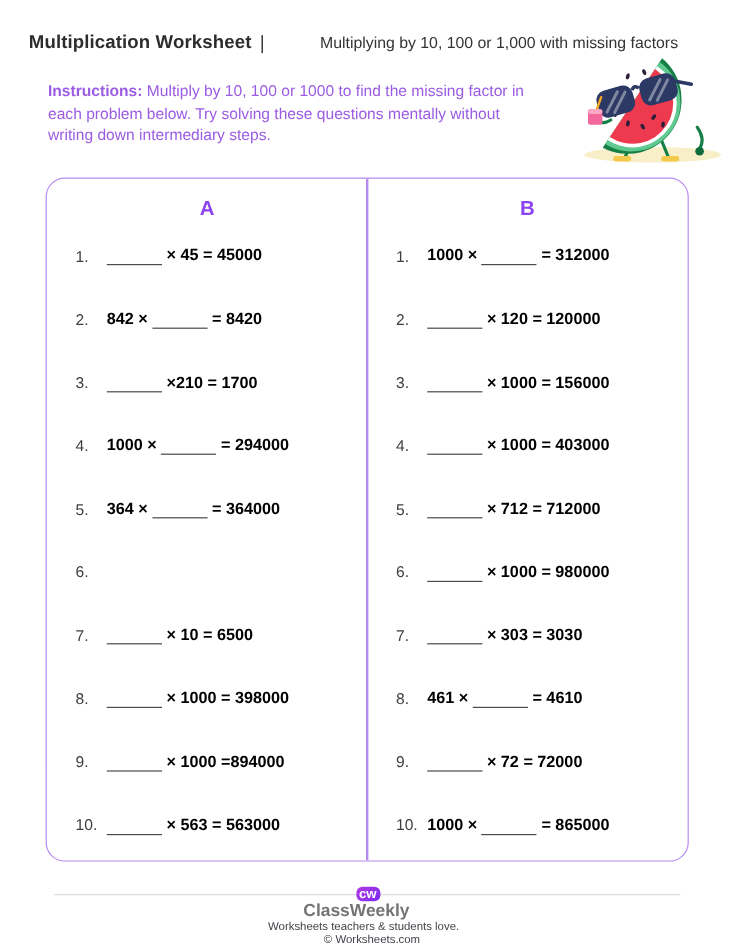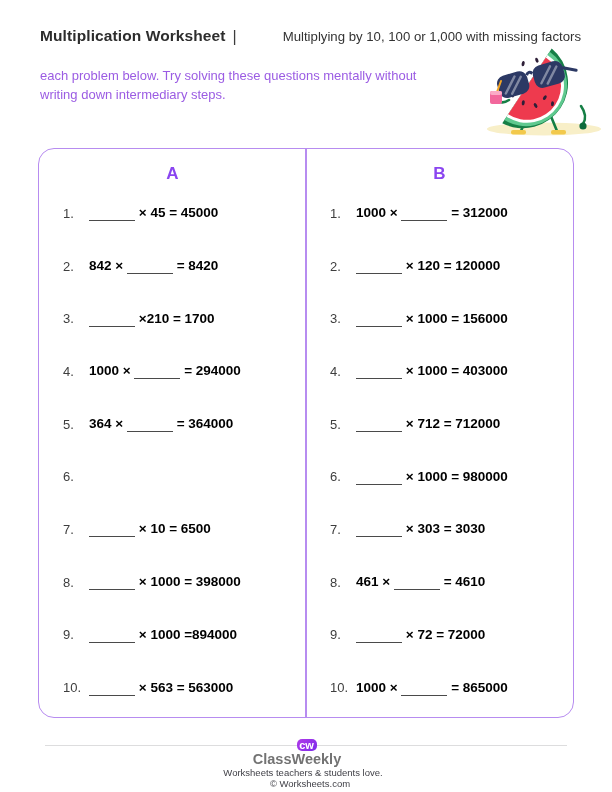--- a/index.html
+++ b/index.html
@@ -1,20 +1,20 @@
 <!DOCTYPE html>
 <html><head>
 <meta charset="utf-8">
 <style>
   html,body{margin:0;padding:0;background:#fff;}
   .page{position:relative;width:612px;height:792px;background:#ffffff;overflow:hidden;
         font-family:"Liberation Sans", sans-serif;}
 
   
-  .title-row{position:absolute;left:40px;top:27px;display:flex;align-items:baseline;gap:7px;}
+  .title-row{position:absolute;left:24px;top:27px;display:flex;align-items:baseline;gap:7px;}
   .title-main{font-size:15.5px;font-weight:700;color:#2d2d2d;letter-spacing:.1px;}
   .title-sep{font-size:16px;font-weight:400;color:#3c3c3c;position:relative;top:1px;}
   .title-sub{font-size:13.2px;font-weight:400;color:#333333;padding-left:39px;}
 
   .instructions{position:absolute;left:40px;top:67px;width:445px;
                 font-size:13px;line-height:18.6px;color:#9b5ce3;}
   .instructions .line{display:block;white-space:pre-wrap;}
   .instructions .ilabel{font-weight:700;}
 
   
@@ -54,20 +54,21 @@
 
 <div class="page">
 
   <div class="title-row">
     <span class="title-main">Multiplication Worksheet</span>
     <span class="title-sep">|</span>
     <span class="title-sub">Multiplying by 10, 100 or 1,000 with missing factors</span>
   </div>
 
   <div class="instructions">
+    <span class="line"><span class="ilabel">Instructions:</span><span> Multiply by 10, 100 or 1000 to find the missing factor in</span></span>
     <span class="line">each problem below. Try solving these questions mentally without</span>
     <span class="line">writing down intermediary steps.</span>
   </div>
 
   <svg class="melon" viewBox="0 0 134 94" aria-hidden="true">
     <ellipse cx="68" cy="81" rx="57" ry="6.5" fill="#f8efc8"></ellipse>
 
     <path d="M 52 66 L 45 83" stroke="#157f45" stroke-width="2.6" fill="none" stroke-linecap="round"></path>
     <path d="M 74 66 L 81 83" stroke="#157f45" stroke-width="2.6" fill="none" stroke-linecap="round"></path>
     <rect x="35" y="82" width="15" height="4.5" rx="2" fill="#f2c94c"></rect>

